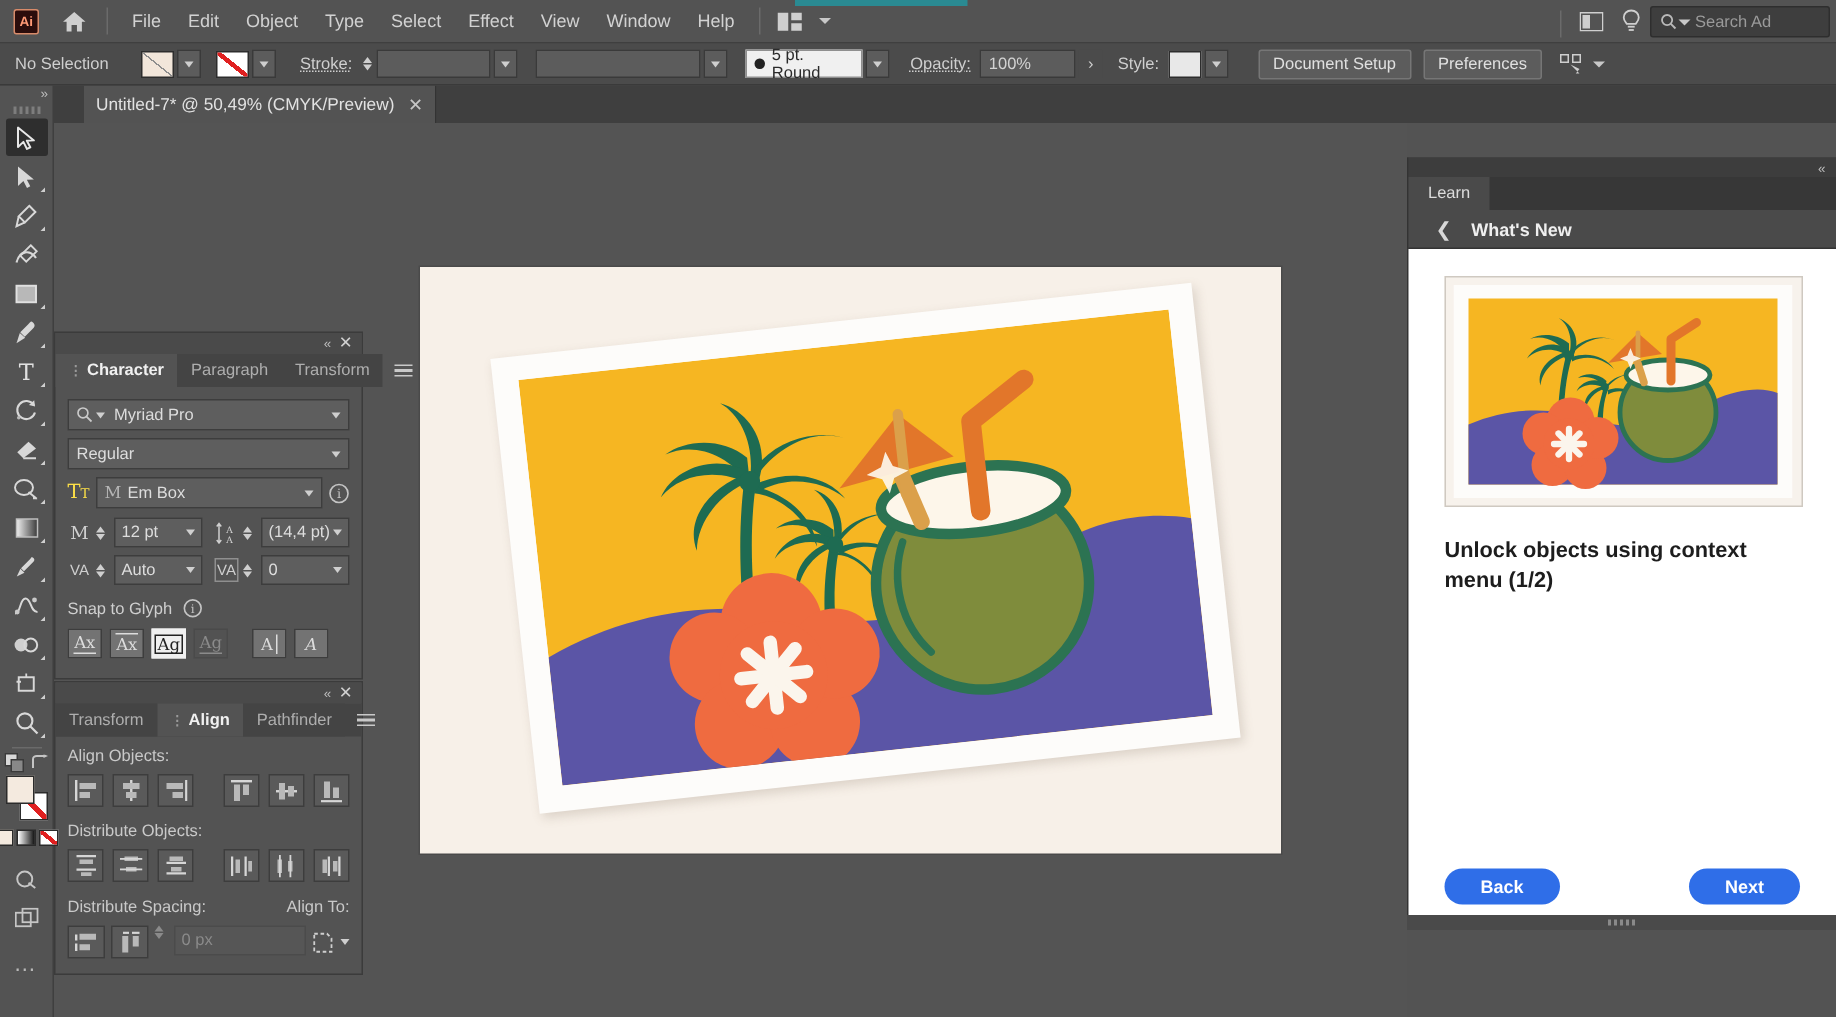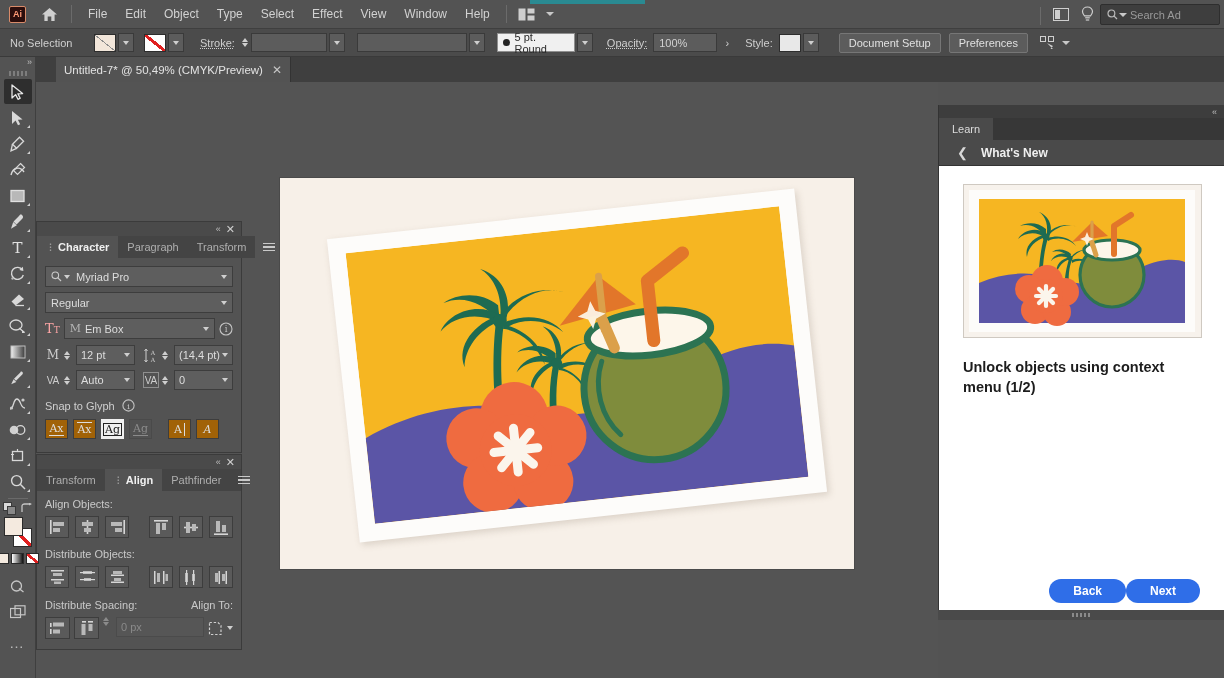--- a/index.html
+++ b/index.html
@@ -104,21 +104,21 @@
   .pbody{padding:8px;}
   .inp{height:21px;background:#5e5e5e;border:1px solid #3d3d3d;display:flex;align-items:center;
     padding:0 5px;color:#ddd;font-size:11px;margin-bottom:5px;position:relative;}
   .inp .val{flex:1;white-space:nowrap;overflow:hidden;}
   .row2{display:flex;gap:8px;margin-bottom:5px;}
   .cell{display:flex;align-items:center;gap:3px;flex:1;}
   .cell .ic{width:16px;height:16px;display:flex;align-items:center;justify-content:center;color:#cfcfcf;font-size:12px;}
   .minfield{flex:1;height:20px;background:#5e5e5e;border:1px solid #3d3d3d;display:flex;align-items:center;
     padding:0 4px;color:#ddd;font-size:11px;}
   .snapbtns{display:flex;gap:5px;margin-top:7px;align-items:center;}
-  .snapbtn{width:23px;height:20px;background:#a16207;border:1px solid #3d3d3d;display:flex;
+  .snapbtn{width:23px;height:20px;background:#737373;border:1px solid #3d3d3d;display:flex;
     align-items:center;justify-content:center;color:#ddd;font-size:11px;}
   .snapbtn.sel{background:#f0f0f0;color:#222;border-color:#f0f0f0;}
   .snapbtn.dis{color:#8b8b8b;background:#525252;border-color:#4a4a4a;}
 
   
   .align-row{display:flex;gap:6px;margin-top:6px;}
   .abtn{width:25px;height:22px;background:#5a5a5a;border:1px solid #3d3d3d;display:flex;
     align-items:center;justify-content:center;}
   .abtn.gap{margin-left:14px;}
   .sec-label{font-size:11px;color:#c9c9c9;margin-top:10px;}
@@ -132,21 +132,21 @@
   .learn-head{height:26px;background:#4a4a4a;display:flex;align-items:center;gap:13px;padding-left:18px;
     border-bottom:1px solid #333;}
   .back-chev{color:#d8d8d8;font-size:13px;}
   .learn-head .h{font-size:12px;color:#efefef;font-weight:bold;}
   .learn-content{flex:1;background:#ffffff;padding:0;position:relative;overflow:hidden;}
   .thumb-wrap{margin:18px 22px 0 24px;border:1px solid #cfc9c1;background:#f7f2ec;padding:5px;}
   .lesson-title{margin:20px 24px 0 24px;font-size:14.5px;color:#1d1d1d;font-weight:bold;line-height:1.35;}
   .lesson-body{margin:16px 24px 0 30px;font-size:12px;color:#2b2b2b;line-height:1.5;position:relative;}
   .lesson-body:before{content:"•";position:absolute;left:-13px;top:-1px;font-size:13px;color:#2b2b2b;}
   .learn-footer{height:38px;background:#ffffff;display:flex;align-items:center;
-    justify-content:flex-end;padding:0 24px;}
+    justify-content:space-between;padding:0 24px;}
   .pill{background:#2f6ee8;color:#fff;font-size:12px;font-weight:bold;border-radius:13px;
     padding:5px 24px;white-space:nowrap;}
   .panel-footer{position:absolute;left:938px;top:610px;width:286px;height:10px;background:#4a4a4a;z-index:43;
     display:flex;align-items:center;justify-content:center;gap:2px;}
   .panel-footer i{width:2px;height:4px;background:#8a8a8a;display:block;}
 
   
   .polaroid{position:absolute;background:#fdfcfa;box-shadow:2px 3px 7px rgba(120,100,80,.22);}
   .photo{position:absolute;overflow:hidden;}
   svg{display:block;}
@@ -564,21 +564,21 @@
         <span class="chev-sm" style="margin-right:6px"></span>
         <span class="val">Myriad Pro</span>
         <span class="chev-sm"></span>
       </div>
       <div class="inp">
         <span class="val">Regular</span>
         <span class="chev-sm"></span>
       </div>
 
       <div style="display:flex;align-items:center;gap:4px;margin-bottom:6px">
-        <span style="color:#fca5a5;font-size:13px;font-family:'DejaVu Serif',serif">T<span style="font-size:9px">T</span></span>
+        <span style="color:#fde047;font-size:13px;font-family:'DejaVu Serif',serif">T<span style="font-size:9px">T</span></span>
         <div class="inp" style="flex:1;margin-bottom:0">
           <span style="color:#b6b6b6;font-family:'DejaVu Serif',serif;margin-right:4px">M</span>
           <span class="val">Em Box</span>
           <span class="chev-sm"></span>
         </div>
         <span>
           <svg width="14" height="14" viewBox="0 0 14 14">
               <circle cx="7" cy="7" r="6" fill="none" stroke="#c4c4c4" stroke-width="1.1"></circle>
               <text x="7" y="10.3" font-size="8.5" fill="#c4c4c4" text-anchor="middle" font-family="DejaVu Serif, serif">i</text>
             </svg>

